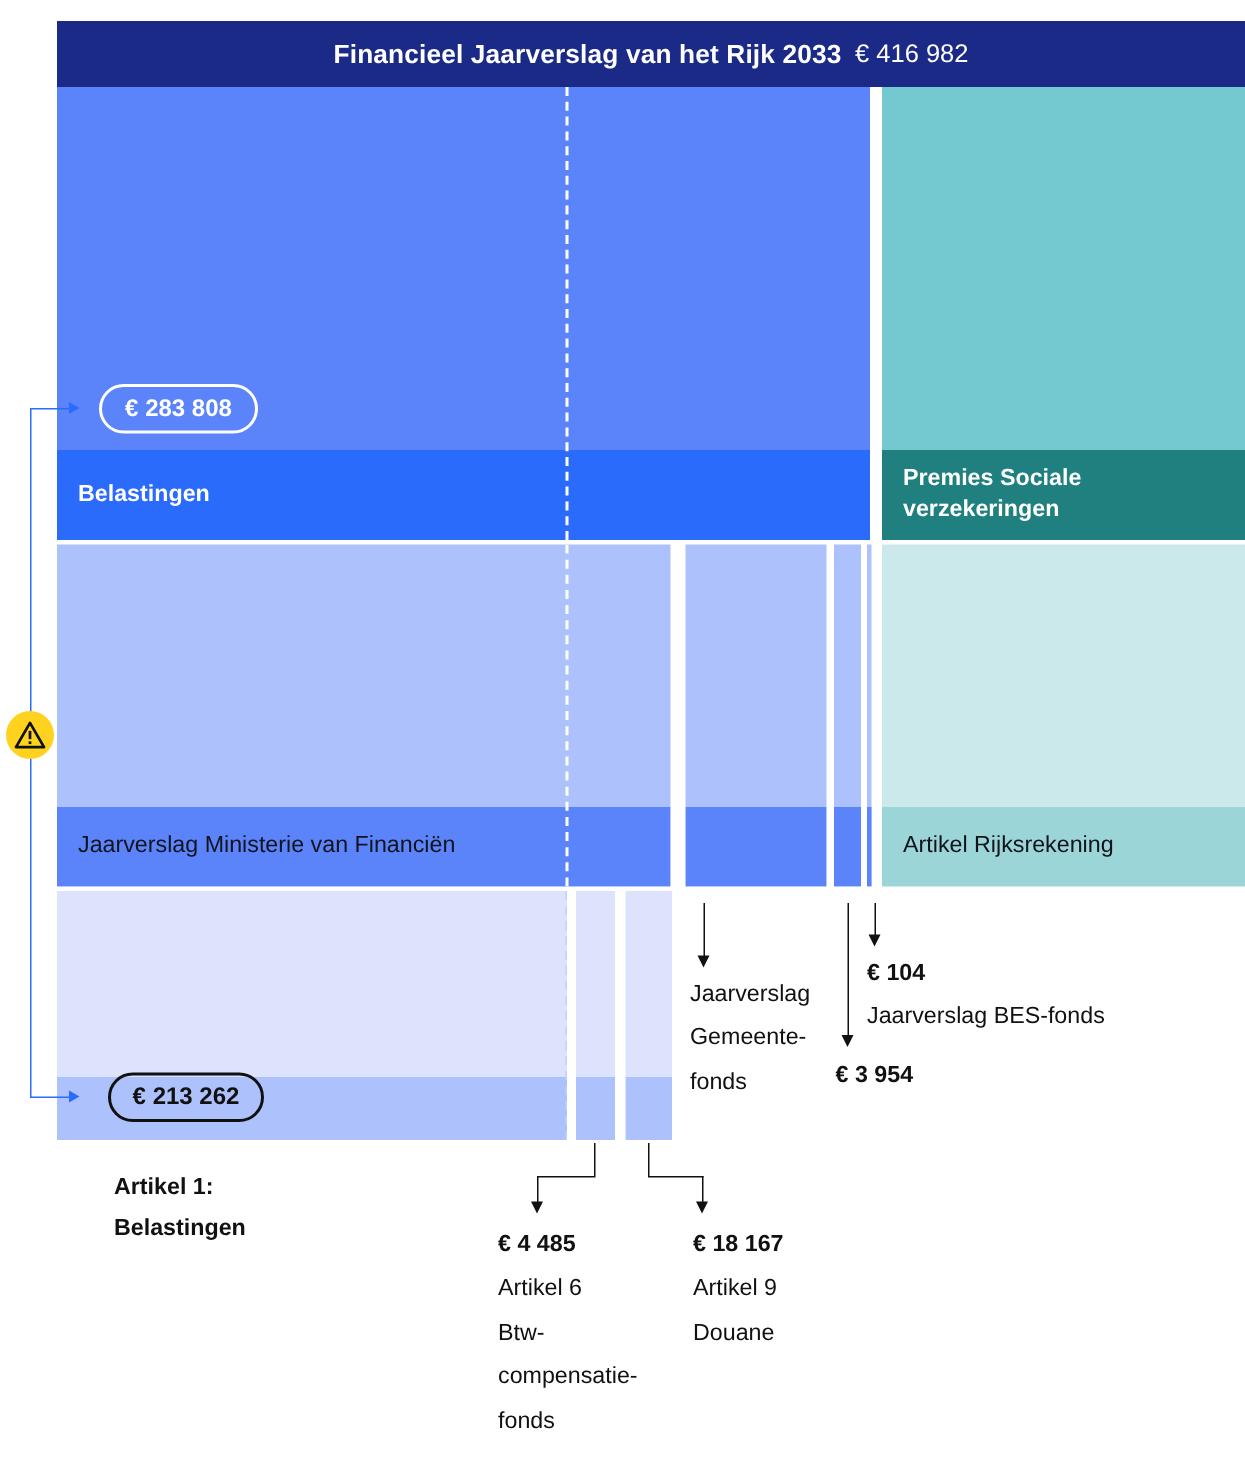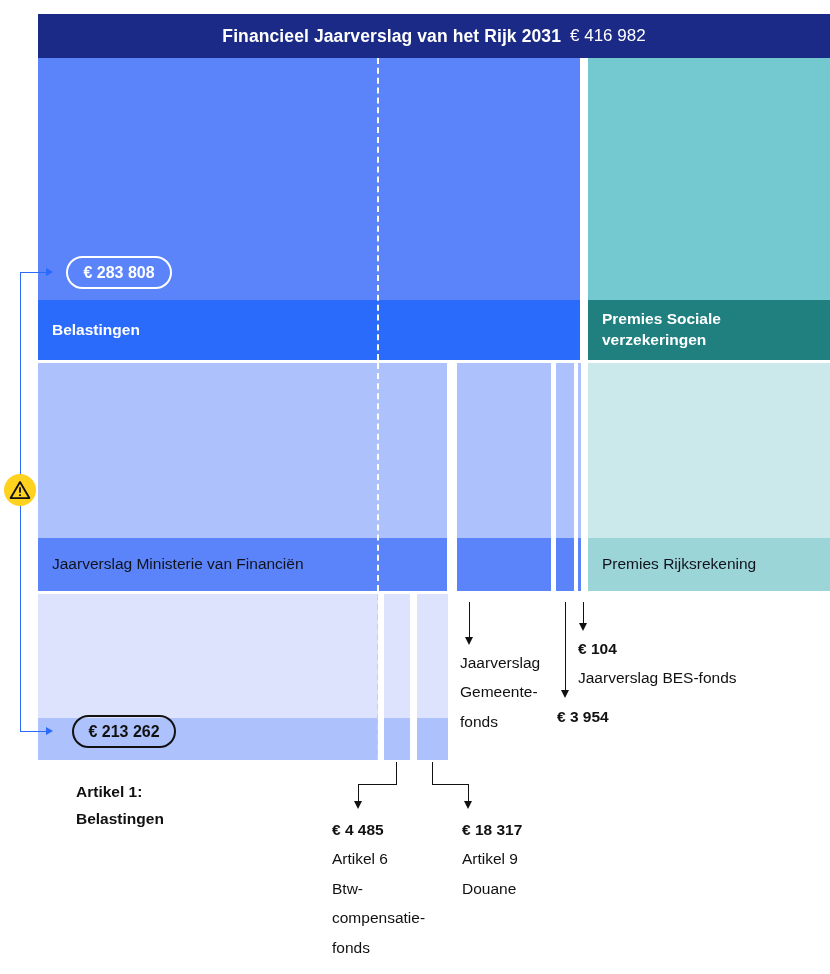--- a/index.html
+++ b/index.html
@@ -195,21 +195,21 @@
     line-height: 1.75;
     white-space: pre-line;
   }
 </style>
 </head>
 <body>
 
 <div id="canvas">
 
   <div class="abs title-bar">
-    <span class="title-text">Financieel Jaarverslag van het Rijk 2031</span>
+    <span class="title-text">Financieel Jaarverslag van het Rijk 2033</span>
     <span class="title-amount">€ 416 982</span>
   </div>
 
   <div class="abs block t1-blue" style="left:38px; top:58px; width:542px; height:302px;">
 
     <div class="band" style="height:60px;">
       <span class="label">Belastingen</span>
     </div>
     <div class="dashed" style="left:339px; top:0px; height:302px;"></div>
   </div>
@@ -243,21 +243,21 @@
     <div class="band" style="height:53px;"></div>
   </div>
 
   <div class="abs block t2-blue" style="left:578px; top:363px; width:3px; height:228px;">
     <div class="band" style="height:53px;"></div>
   </div>
 
   <div class="abs block t2-teal" style="left:588px; top:363px; width:242px; height:228px;">
 
     <div class="band" style="height:53px;">
-      <span class="label">Premies Rijksrekening</span>
+      <span class="label">Artikel Rijksrekening</span>
     </div>
   </div>
 
   <div class="abs block t3-blue" style="left:38px; top:594px; width:340px; height:166px;">
     <div class="band" style="height:42px;"></div>
     <div class="dashed" style="left:339px; top:0px; height:166px; border-color:#c3cffb;"></div>
   </div>
 
   <div class="pill pill-dark" style="left:72px; top:715px; width:104px; height:33px;">
     <span>€ 213 262</span>
@@ -321,18 +321,18 @@
 Btw-
 compensatie-
 fonds</div>
   </div>
 
   <div class="lead-v" style="left:432px; top:762px; height:22px;"></div>
   <div class="lead-h" style="left:432px; top:784px; width:37px;"></div>
   <div class="lead-v" style="left:468px; top:784px; height:19px;"></div>
   <div class="arrow-d" style="left:464px; top:801px;"></div>
   <div class="callout narrow" style="left:462px; top:815px; width:120px;">
-    <div class="c-amount">€ 18 317</div>
+    <div class="c-amount">€ 18 167</div>
     <div class="c-label">Artikel 9
 Douane</div>
   </div>
 
 </div>
 
 </body></html>

